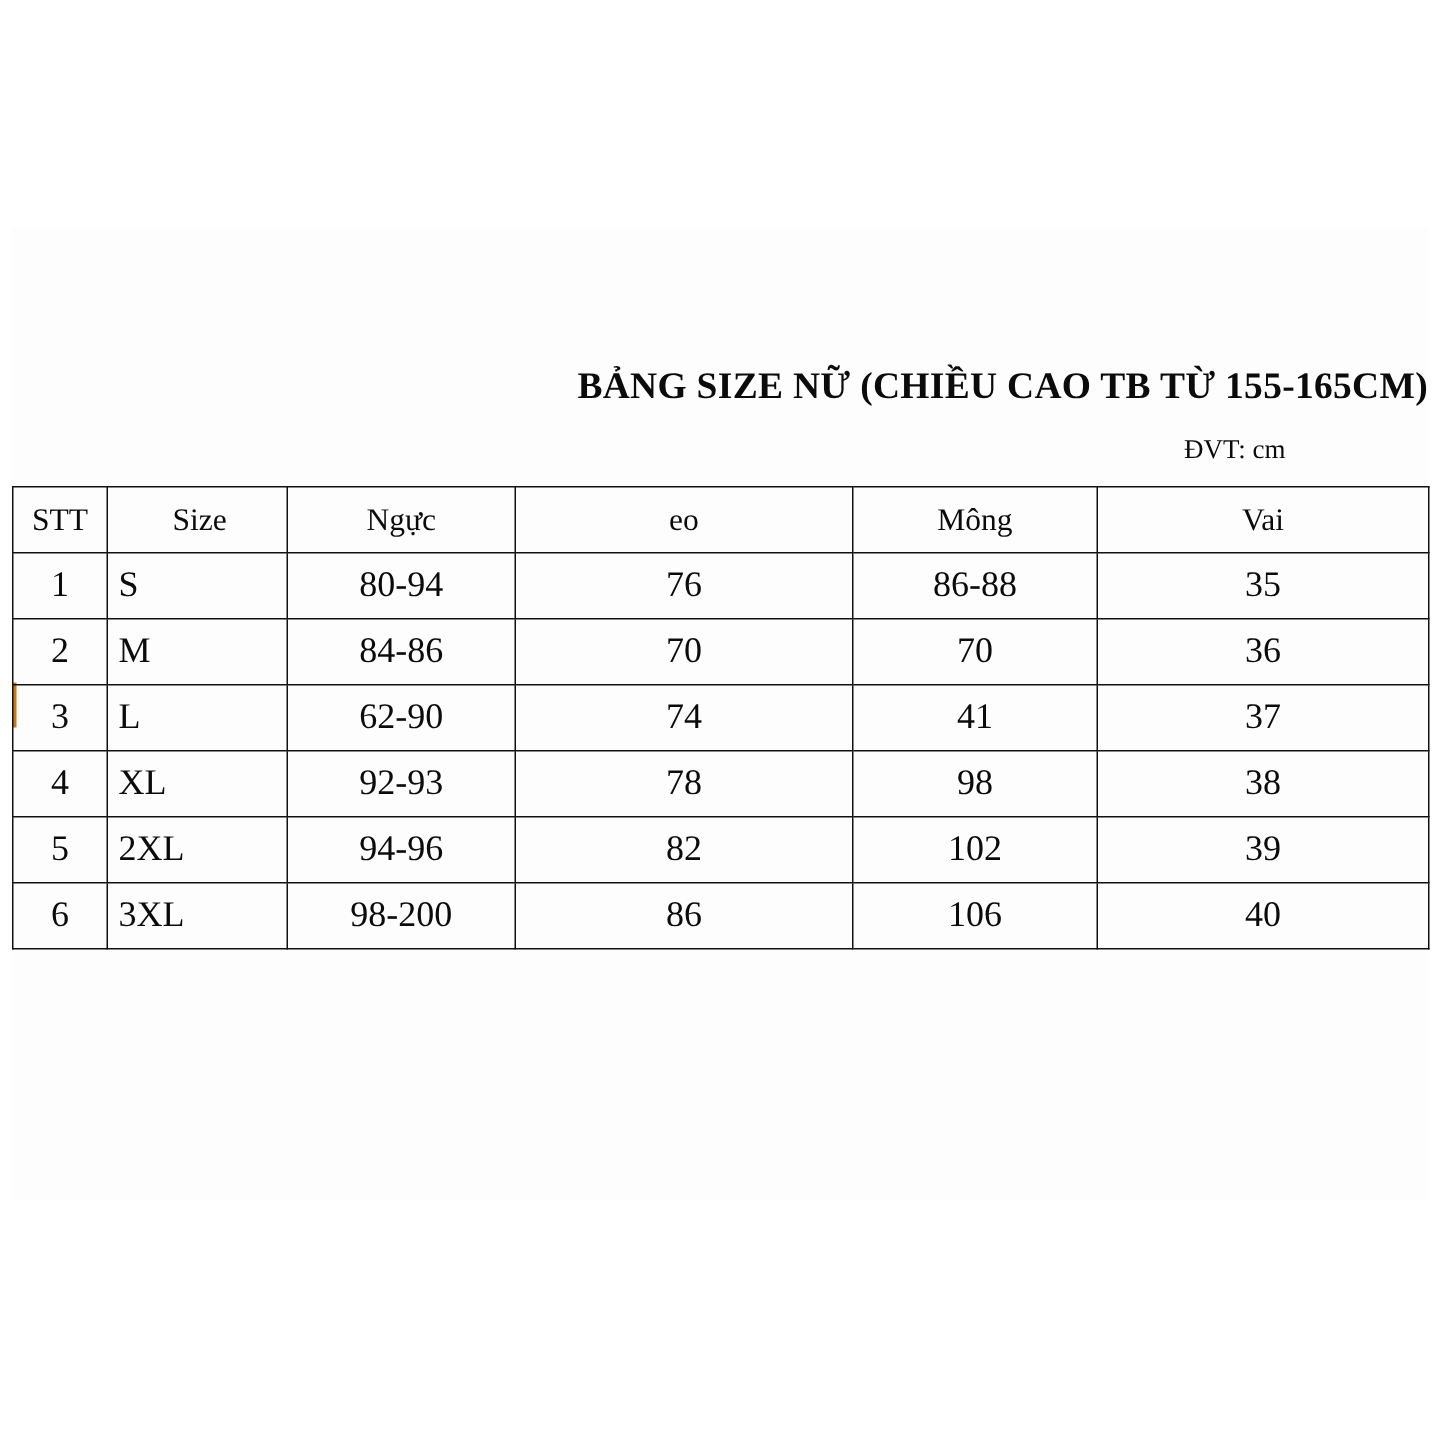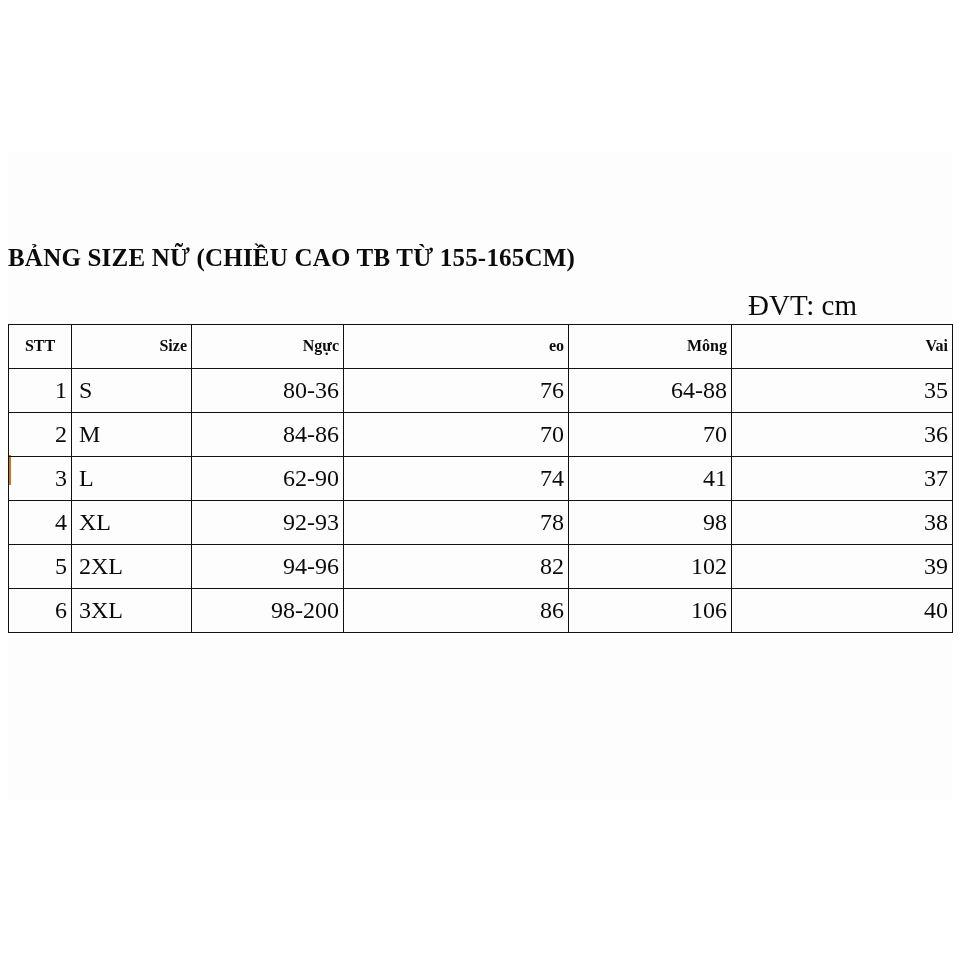--- a/index.html
+++ b/index.html
@@ -27,32 +27,32 @@
     top: 152px;
     width: 944px;
     height: 648px;
     background: #fdfdfd;
   }
   .title {
     position: absolute;
     left: 0;
     top: 92px;
     width: 944px;
-    text-align: left;
+    text-align: right;
     font-size: 25px;
     font-weight: bold;
     letter-spacing: 0.2px;
     color: #0b0b0b;
     font-family: "Liberation Serif", serif;
   }
   .unit {
     position: absolute;
     right: 95px;
     top: 137px;
-    font-size: 29px;
+    font-size: 18px;
     color: #0b0b0b;
     font-family: "Liberation Serif", serif;
   }
   table.size-table {
     position: absolute;
     left: 0px;
     top: 172px;
     width: 944px;
     border-collapse: collapse;
     table-layout: fixed;
@@ -61,37 +61,37 @@
   table.size-table th,
   table.size-table td {
     border: 1px solid #111111;
     font-size: 24px;
     color: #0b0b0b;
     height: 43px;
     padding: 0 4px;
     line-height: 1.05;
   }
   table.size-table th {
-    font-weight: bold;
-    font-size: 16px;
+    font-weight: normal;
+    font-size: 21px;
   }
   
   col.c-stt   { width: 63px; }
   col.c-size  { width: 120px; }
   col.c-nguc  { width: 152px; }
   col.c-eo    { width: 225px; }
   col.c-mong  { width: 163px; }
   col.c-vai   { width: 221px; }
 
-  .al-center { text-align: right; }
+  .al-center { text-align: center; }
   .al-left   { text-align: left; padding-left: 7px !important; }
 
   
   .th-stt  { text-align: center; }
-  .th-size { text-align: right; padding-left: 7px !important; }
+  .th-size { text-align: center; padding-left: 7px !important; }
 
   
   .edge-mark {
     position: absolute;
     left: 0px;
     top: 303px;
     width: 3px;
     height: 30px;
     background: #c8791a;
   }
@@ -124,23 +124,23 @@
           <th class="al-center">Ngực</th>
           <th class="al-center">eo</th>
           <th class="al-center">Mông</th>
           <th class="al-center">Vai</th>
         </tr>
       </thead>
       <tbody>
         <tr>
           <td class="al-center">1</td>
           <td class="al-left">S</td>
-          <td class="al-center">80-36</td>
+          <td class="al-center">80-94</td>
           <td class="al-center">76</td>
-          <td class="al-center">64-88</td>
+          <td class="al-center">86-88</td>
           <td class="al-center">35</td>
         </tr>
         <tr>
           <td class="al-center">2</td>
           <td class="al-left">M</td>
           <td class="al-center">84-86</td>
           <td class="al-center">70</td>
           <td class="al-center">70</td>
           <td class="al-center">36</td>
         </tr>

